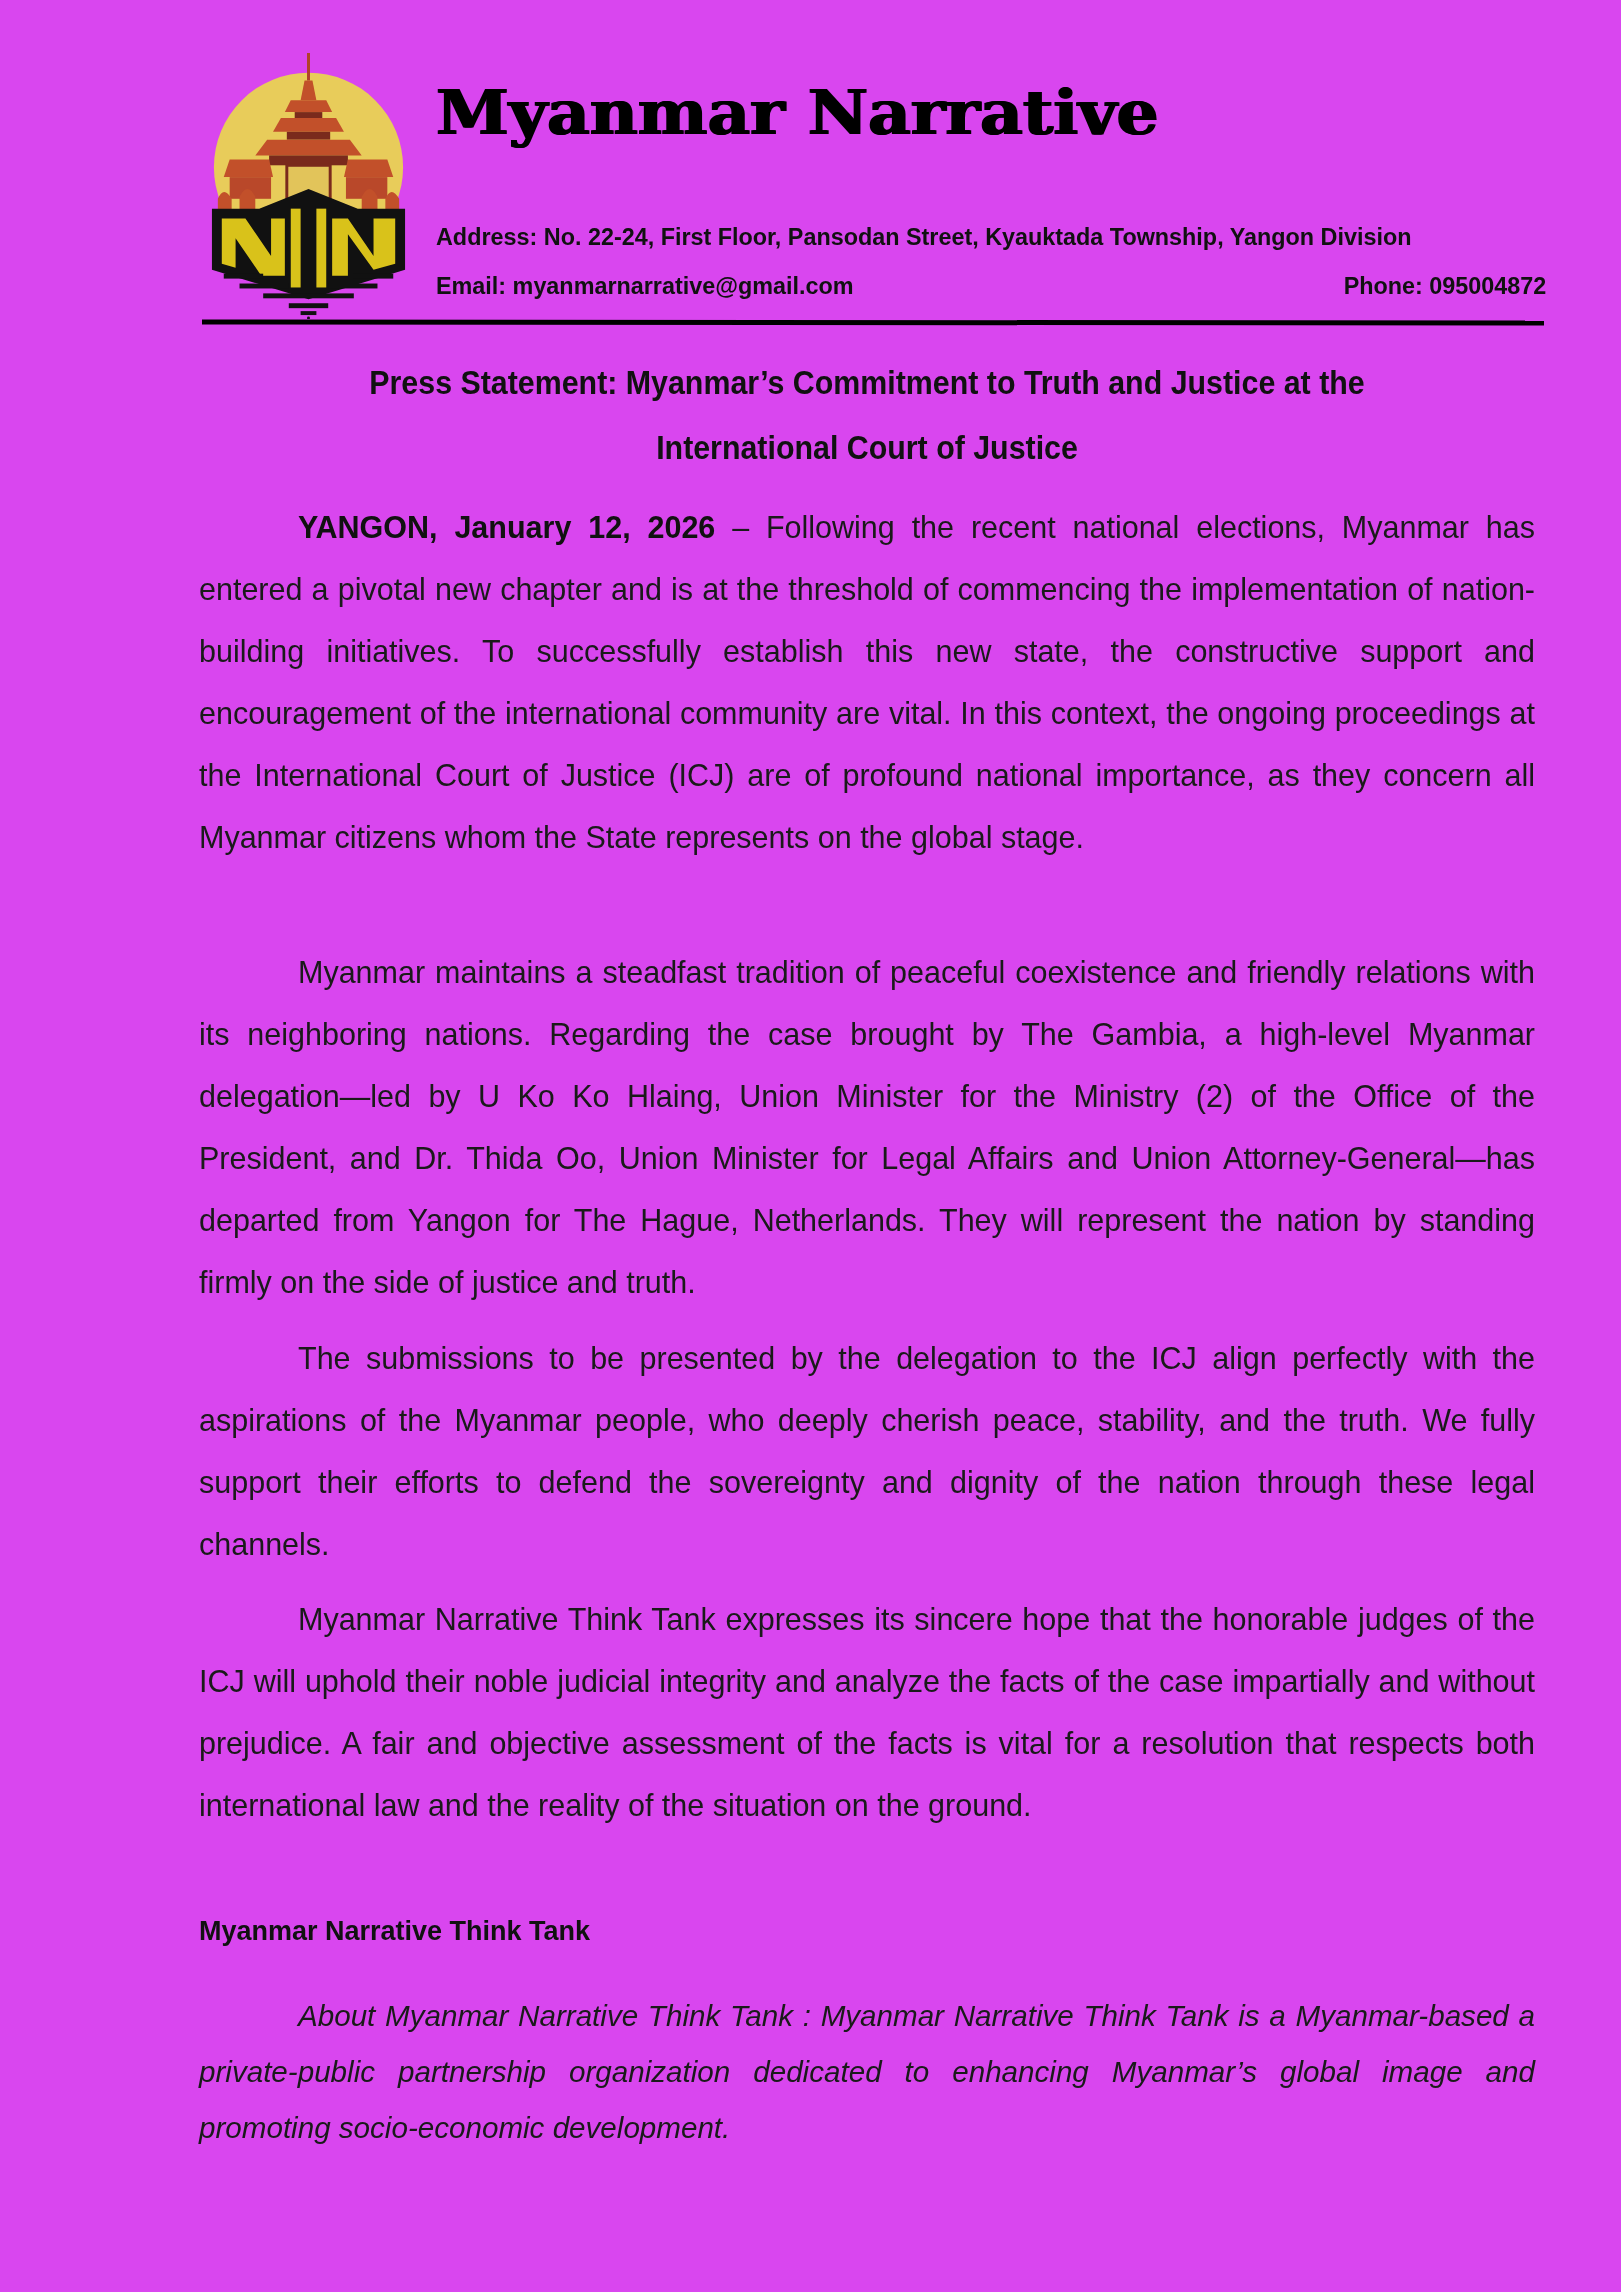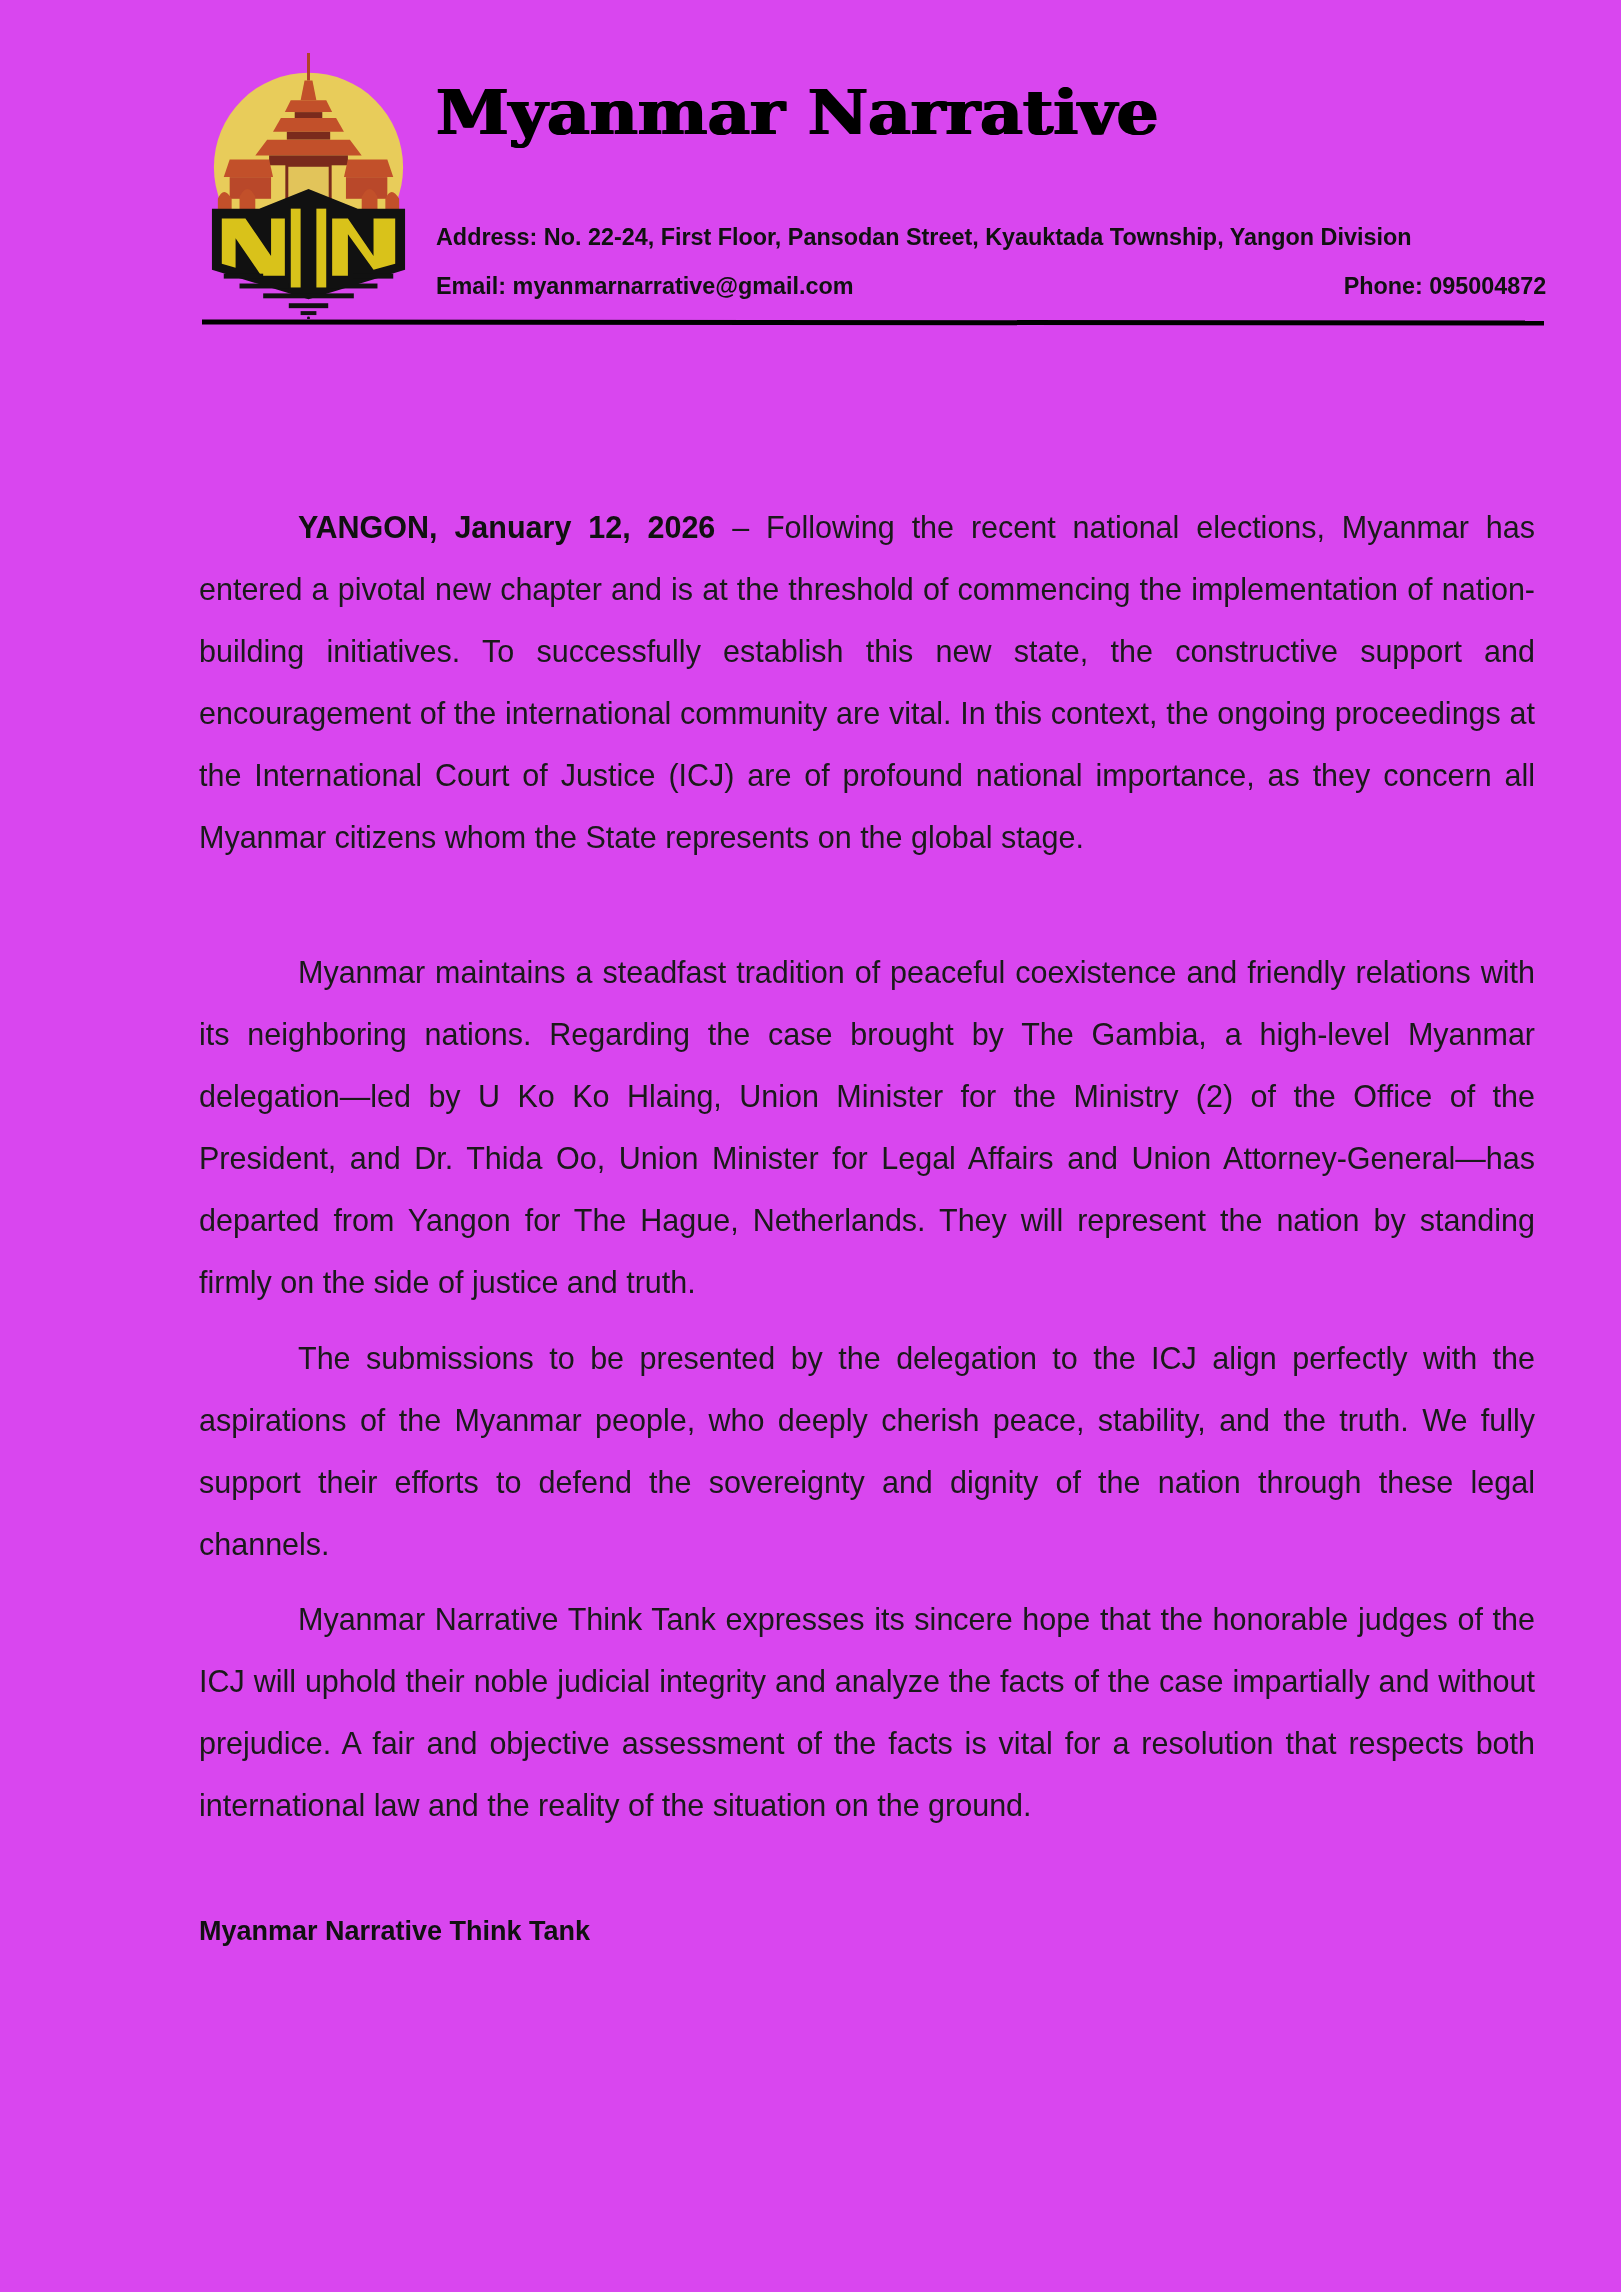--- a/index.html
+++ b/index.html
@@ -100,34 +100,41 @@
       <circle cx="110" cy="271" r="1.5"></circle>
     </g>
   </svg>
 
   <div class="brand-title">Myanmar Narrative</div>
   <div class="contact address">Address: No. 22-24, First Floor, Pansodan Street, Kyauktada Township, Yangon Division</div>
   <div class="contact email">Email: myanmarnarrative@gmail.com</div>
   <div class="contact phone">Phone: 095004872</div>
   <div class="header-rule"></div>
 
+  <div class="press-title">
+    <span>Press Statement: Myanmar’s Commitment to Truth and Justice at the</span>
+    <span>International Court of Justice</span>
+  </div>
 
   <div class="body-text p1">
     <p><span class="dateline">YANGON, January 12, 2026</span><span> – Following the recent national elections, Myanmar has entered a pivotal new chapter and is at the threshold of commencing the implementation of nation-building initiatives. To successfully establish this new state, the constructive support and encouragement of the international community are vital. In this context, the ongoing proceedings at the International Court of Justice (ICJ) are of profound national importance, as they concern all Myanmar citizens whom the State represents on the global stage.</span></p>
   </div>
 
   <div class="body-text p2">
     <p>Myanmar maintains a steadfast tradition of peaceful coexistence and friendly relations with its neighboring nations. Regarding the case brought by The Gambia, a high-level Myanmar delegation—led by U Ko Ko Hlaing, Union Minister for the Ministry (2) of the Office of the President, and Dr. Thida Oo, Union Minister for Legal Affairs and Union Attorney-General—has departed from Yangon for The Hague, Netherlands. They will represent the nation by standing firmly on the side of justice and truth.</p>
   </div>
 
   <div class="body-text p4">
     <p>Myanmar Narrative Think Tank expresses its sincere hope that the honorable judges of the ICJ will uphold their noble judicial integrity and analyze the facts of the case impartially and without prejudice. A fair and objective assessment of the facts is vital for a resolution that respects both international law and the reality of the situation on the ground.</p>
   </div>
 
   <div class="body-text p3">
     <p>The submissions to be presented by the delegation to the ICJ align perfectly with the aspirations of the Myanmar people, who deeply cherish peace, stability, and the truth. We fully support their efforts to defend the sovereignty and dignity of the nation through these legal channels.</p>
   </div>
 
   <div class="sign-heading">Myanmar Narrative Think Tank</div>
 
+  <div class="about">
+    <p>About Myanmar Narrative Think Tank : Myanmar Narrative Think Tank is a Myanmar-based a private-public partnership organization dedicated to enhancing Myanmar’s global image and promoting socio-economic development.</p>
+  </div>
 
 </div>
 
 
 </body></html>

